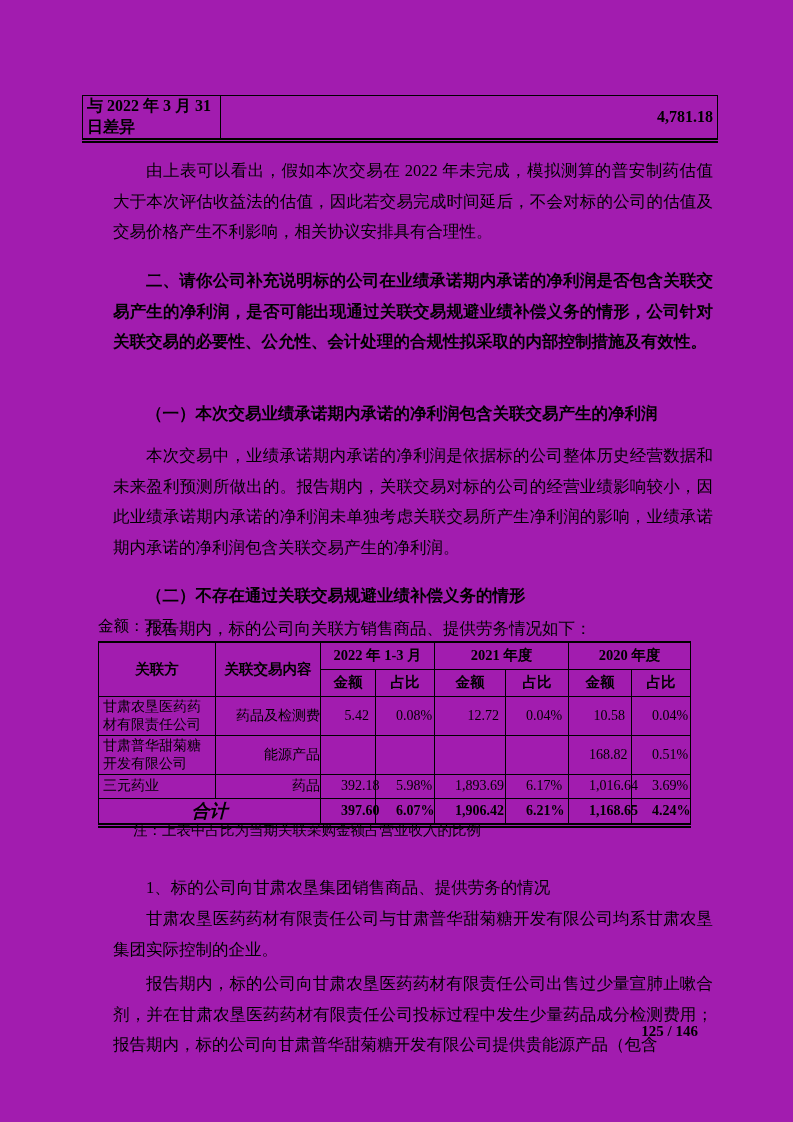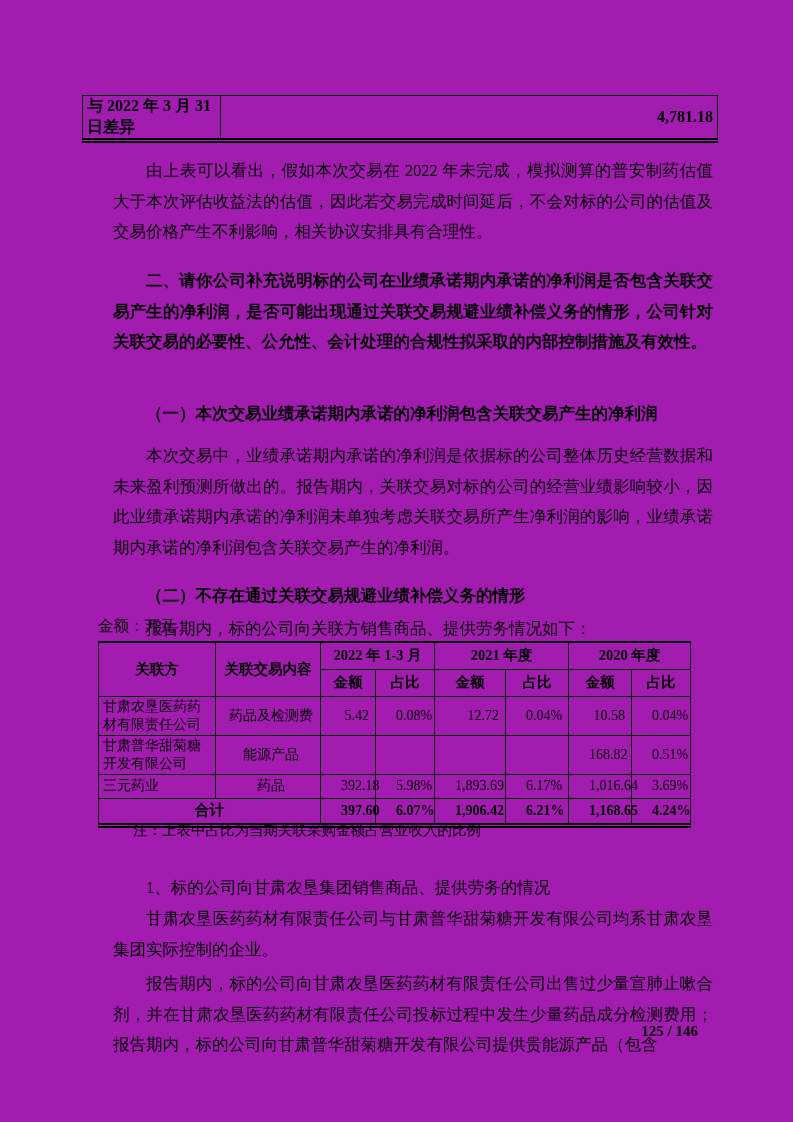--- a/index.html
+++ b/index.html
@@ -24,26 +24,26 @@
 
   
   .rel-table { position:absolute; top:641px; left:98px; width:592px; border-collapse:collapse;
                table-layout:fixed; font-size:14px;
                border-top:2.5px solid #000; border-bottom:5px double #000; }
   .rel-table th, .rel-table td { border:1px solid #000; vertical-align:middle; }
   .rel-table th { font-weight:bold; text-align:center; font-size:14.5px; }
   .rel-table .hrow1 th { height:27px; }
   .rel-table .hrow2 th { height:27px; }
   .rel-table td.party { text-align:left; padding:1px 3px 1px 4px; line-height:18px; }
-  .rel-table td.content { text-align:center; padding-left:6px;margin-left:12px; }
+  .rel-table td.content { text-align:right; padding-left:6px;margin-left:12px; }
   .rel-table td.num { text-align:right; padding-right:6px;padding-left:20px; }
   .rel-table tr.body2 td { height:39px; }
   .rel-table tr.body1 td { height:24px; }
   .rel-table tr.total td { height:27px; font-weight:bold; border-bottom:none; }
-  .rel-table tr.total td.tlabel { text-align:center; font-size:15px; }
+  .rel-table tr.total td.tlabel { text-align:center; font-size:18px;font-style:italic; }
 
   .note-line { position:absolute; left:133px; font-size:14.5px; }
   .footer-page { position:absolute; top:1023px; right:95px; font-size:15px; font-weight:bold; }
 </style>
 </head>
 <body>
 
 <div class="page">
 
   <table class="carry-table">

